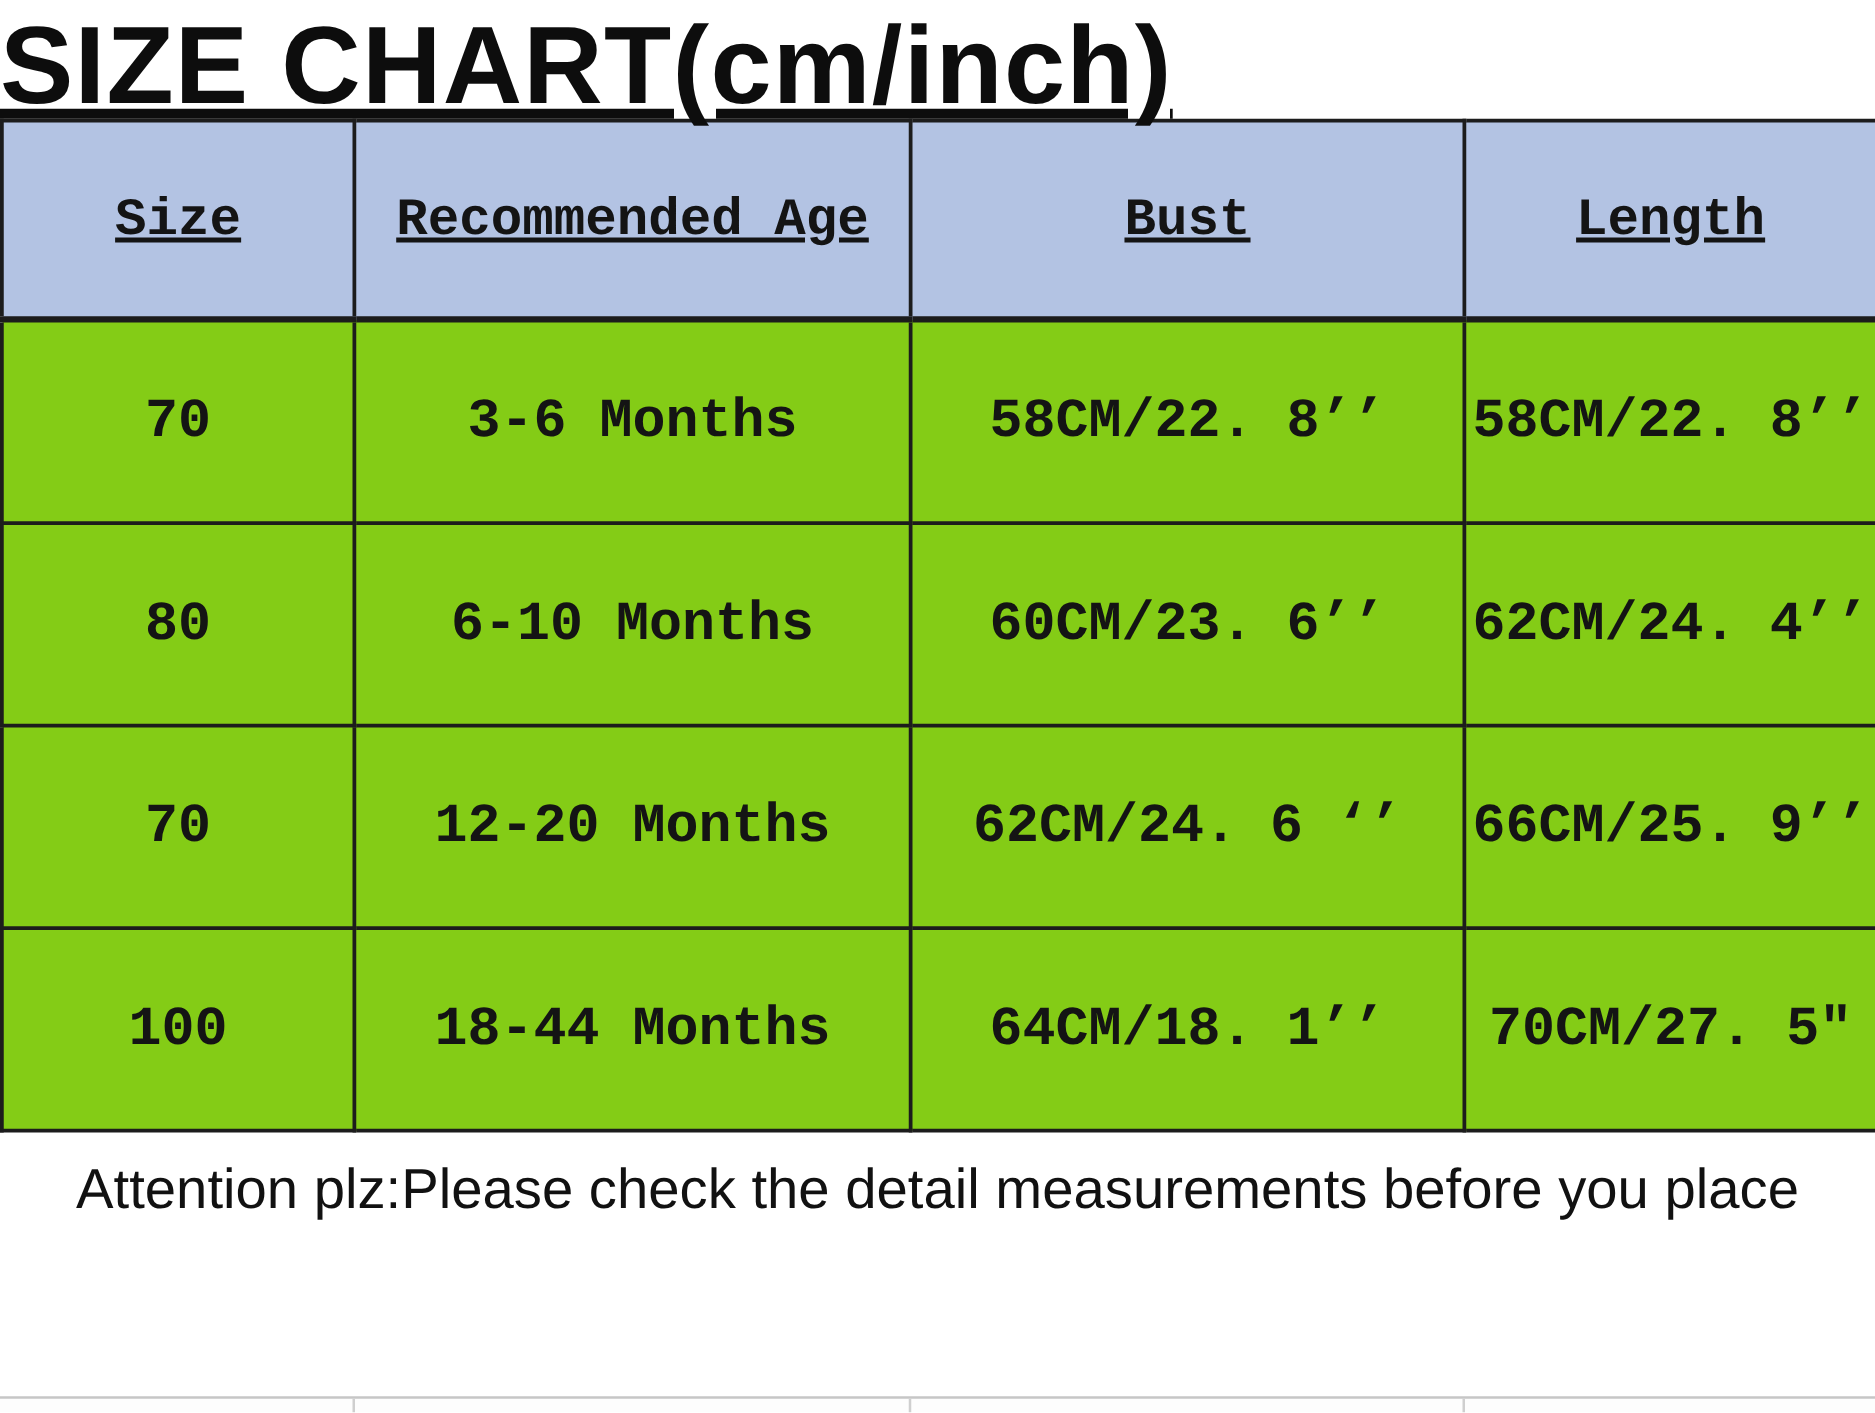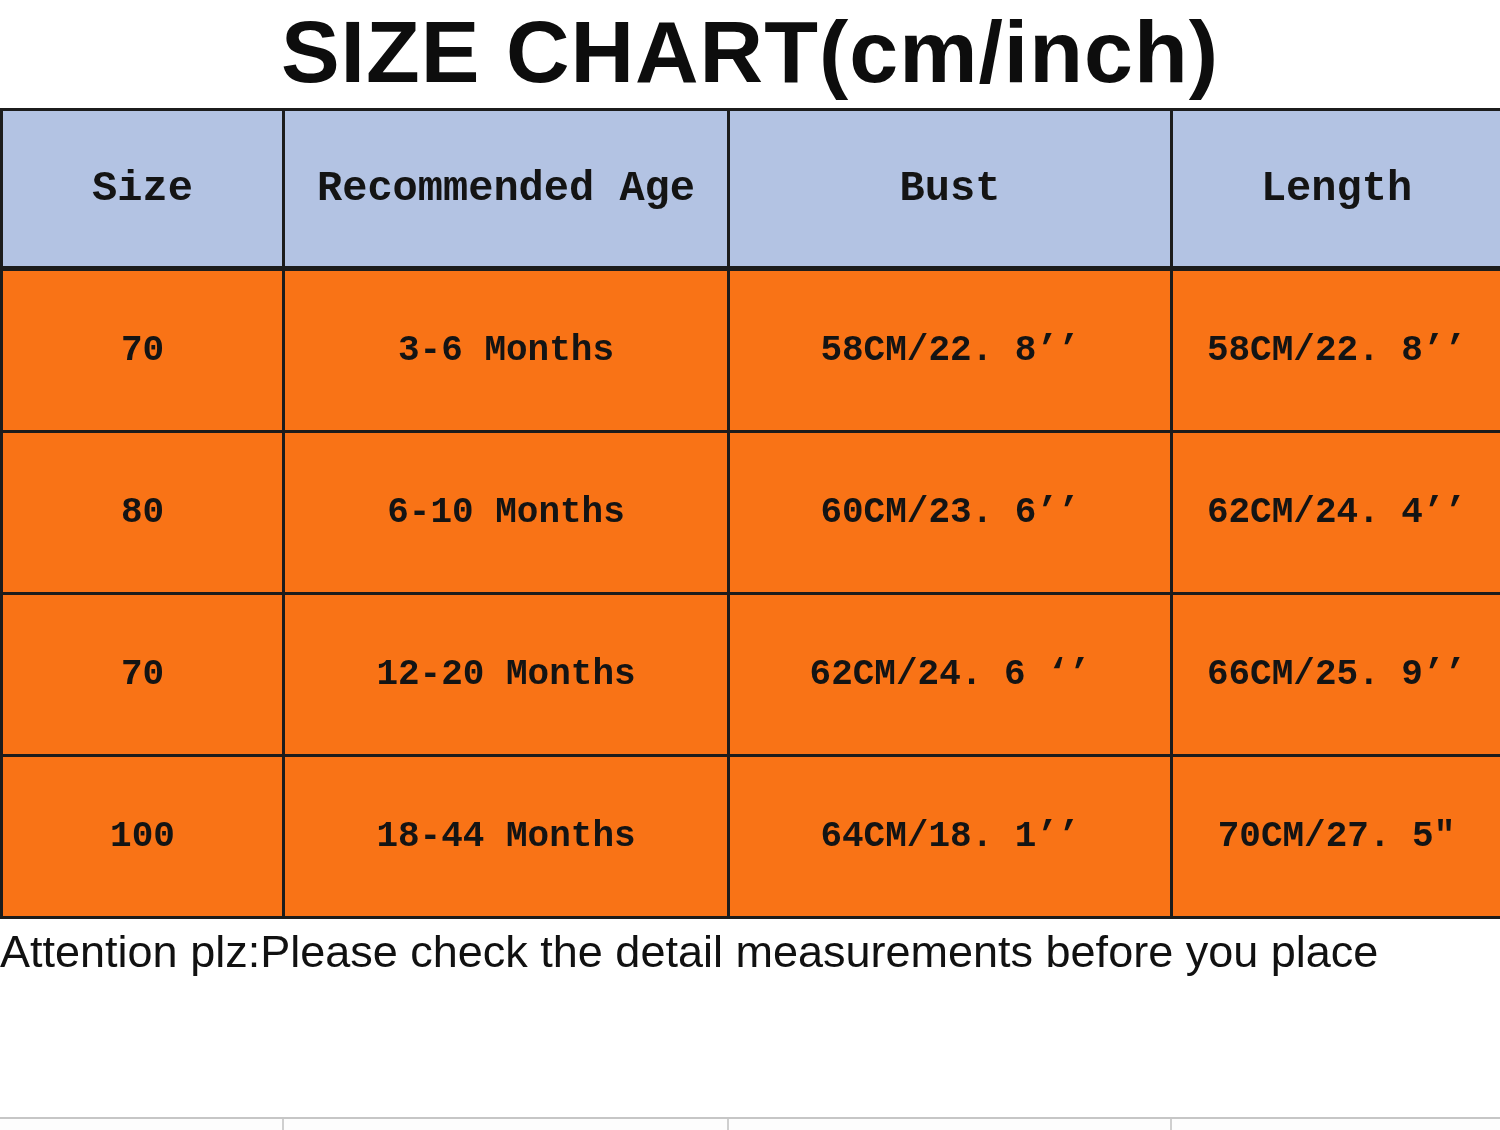--- a/index.html
+++ b/index.html
@@ -10,29 +10,29 @@
   .page {
     position: relative;
     width: 1500px;
     height: 1130px;
     background: #ffffff;
     overflow: hidden;
     font-family: "Liberation Sans", sans-serif;
     color: #121212;
   }
   .chart-title {
-    height: 108px;
+    height: 95px;
     line-height: 104px;
-    text-align: center;
     font-family: "Liberation Sans", sans-serif;
     font-weight: 900;
     font-size: 88px;
     letter-spacing: 1px;
     color: #0d0d0d;
     white-space: nowrap;
+    text-decoration: underline;
   }
   table.size-table {
     width: 1500px;
     border-collapse: collapse;
     table-layout: fixed;
   }
   table.size-table th,
   table.size-table td {
     border: 3px solid #1c1c1c;
     text-align: center;
@@ -40,30 +40,31 @@
     font-family: "Liberation Mono", "DejaVu Sans Mono", monospace;
     font-weight: 700;
     color: #141414;
     padding: 0;
   }
   table.size-table thead th {
     background: #b3c3e3;
     height: 155px;
     font-size: 42px;
     border-bottom-width: 5px;
+    text-decoration: underline;
   }
   table.size-table tbody td {
-    background: #f97316;
+    background: #84cc16;
     height: 159px;
-    font-size: 36px;
+    font-size: 44px;
     white-space: nowrap;
   }
   .note {
-    padding-top: 0;
-    text-align: left;
+    padding-top: 12px;
+    text-align: center;
     font-family: "Liberation Sans", sans-serif;
     font-size: 45px;
     line-height: 66px;
     color: #111111;
   }
   .partial-row {
     position: absolute;
     left: 0;
     top: 1117px;
     width: 1500px;

